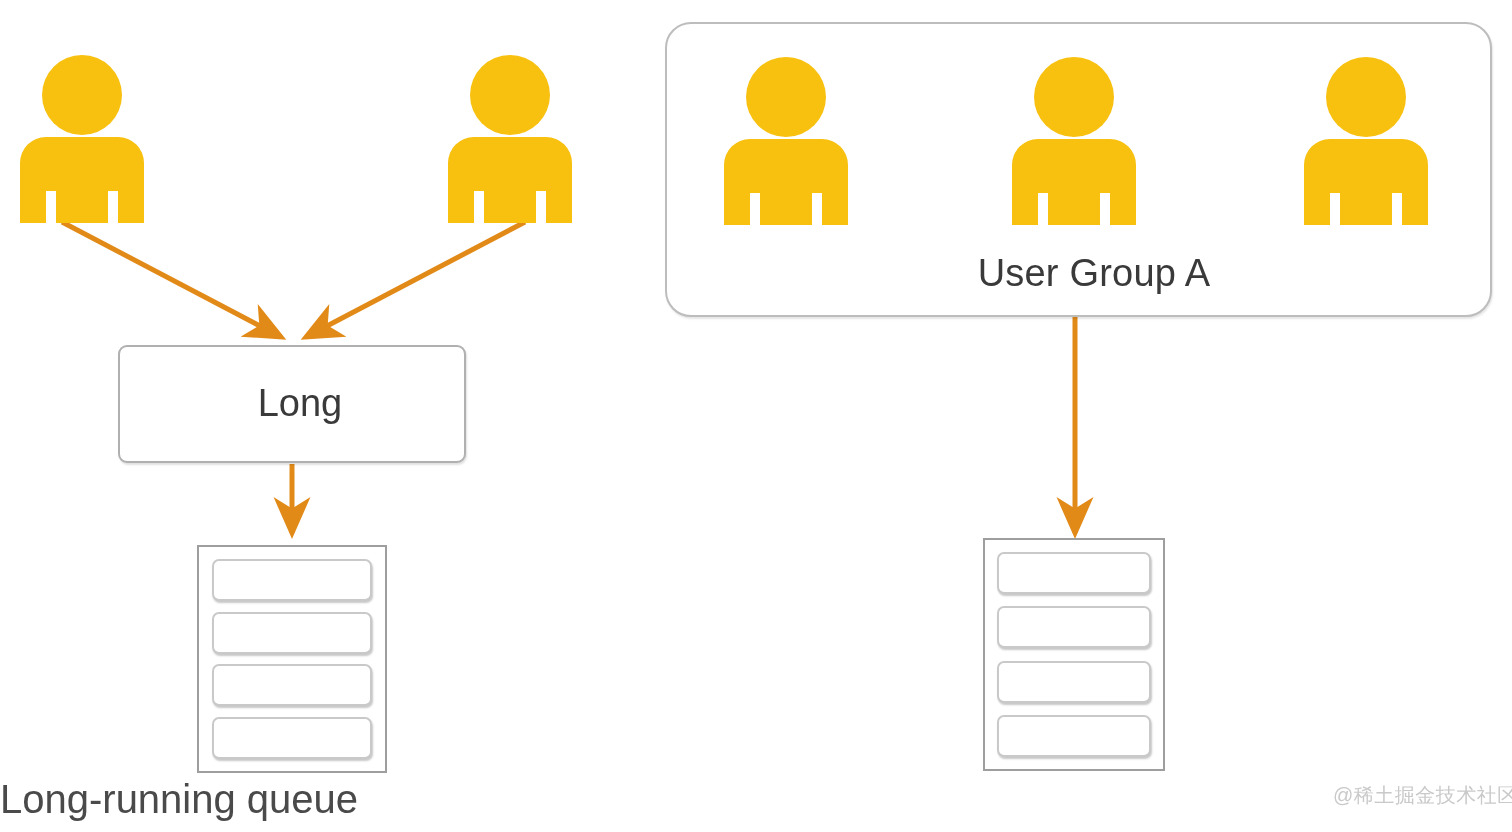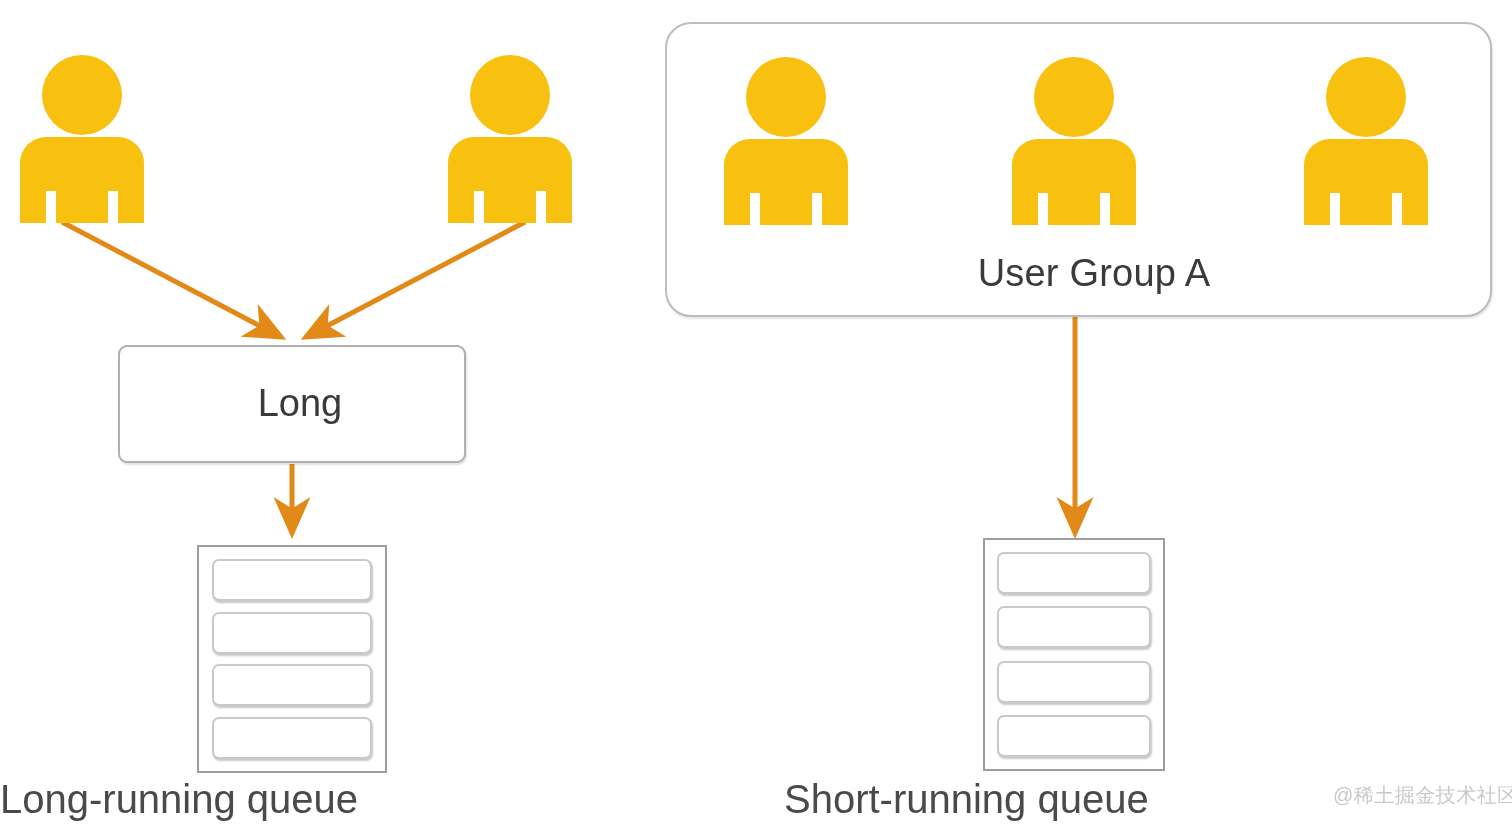--- a/index.html
+++ b/index.html
@@ -182,17 +182,16 @@
     </div>
     <div class="group-box-label" style="top:228px;margin-left:31px;">User Group A</div>
   </div>
 
   <div class="queue" style="left:983px; top:538px; width:182px; height:233px;">
     <div class="queue-slot"></div>
     <div class="queue-slot"></div>
     <div class="queue-slot"></div>
     <div class="queue-slot"></div>
   </div>
-  <div class="queue-caption" style="left:784px; top:777px; width:580px;">Short-running queue</div>
 
   <div class="watermark" style="left:1333px; top:782px;">@稀土掘金技术社区</div>
 
 </div>
 
 </body></html>

